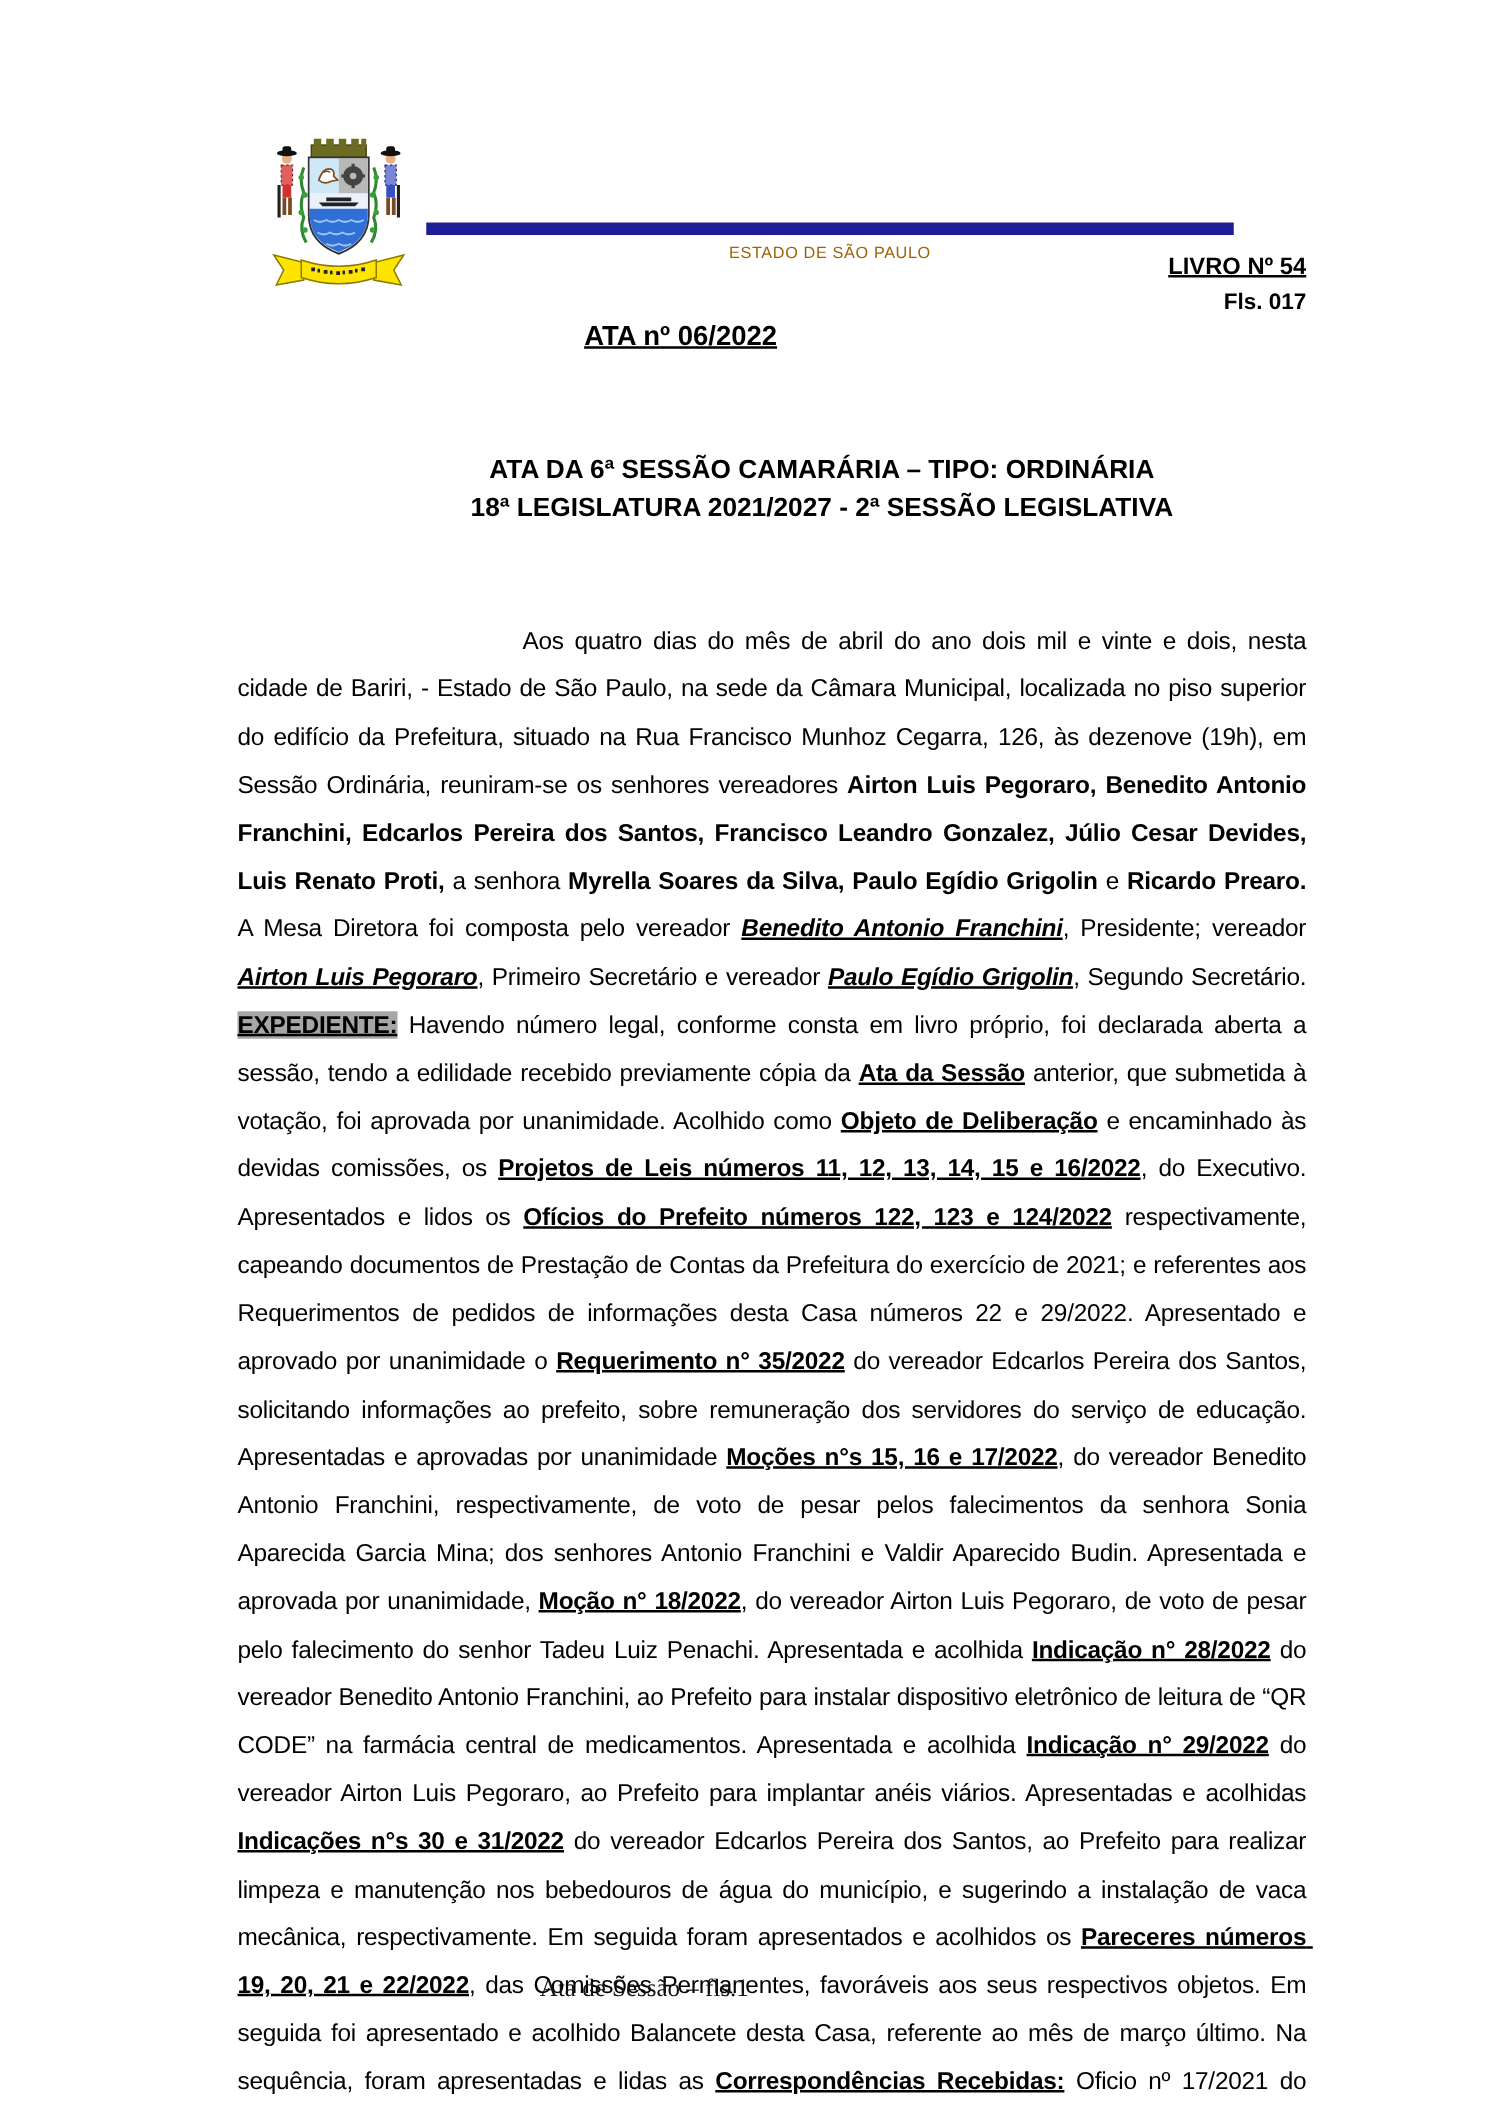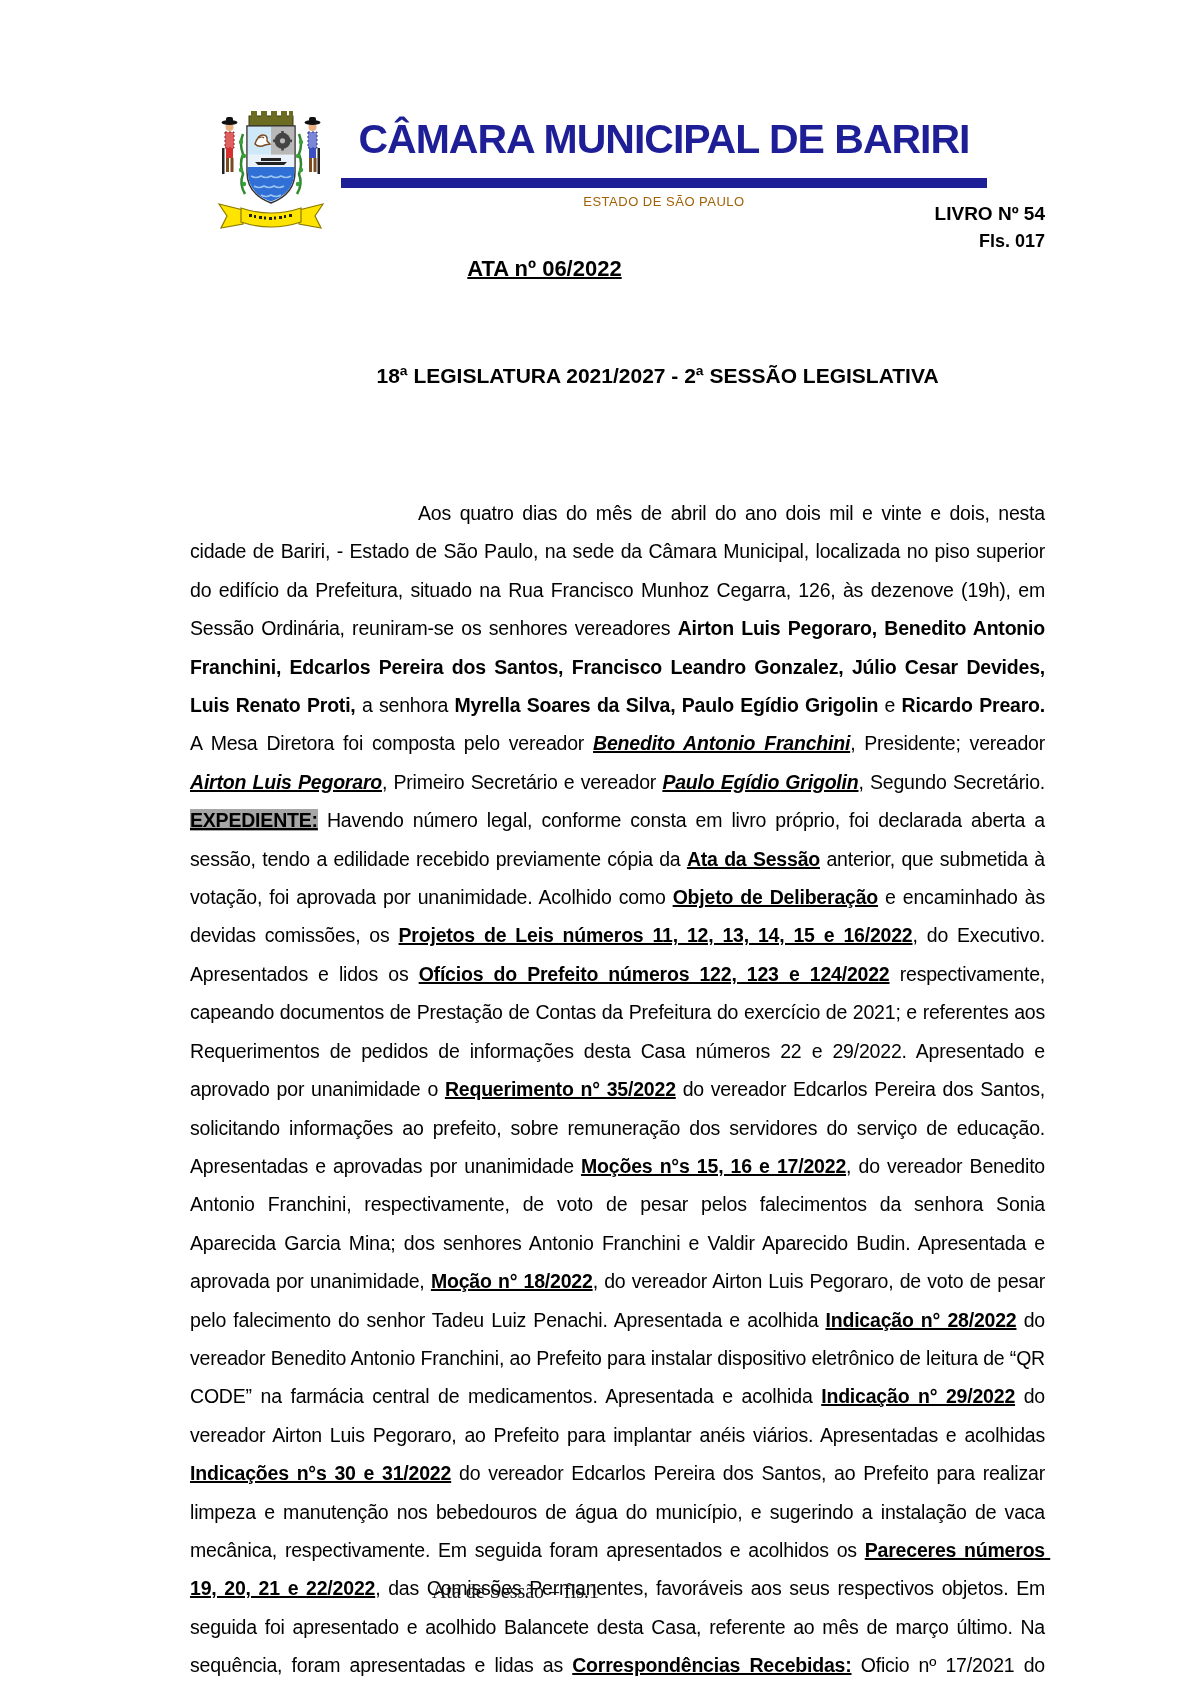--- a/index.html
+++ b/index.html
@@ -23,21 +23,21 @@
   .title-bar{
     position:absolute;left:341px;top:178px;width:646px;height:10px;
     background:var(--brand-navy,#1e1e96);
   }
   .org-subtitle{
     position:absolute;left:341px;top:194px;width:646px;
     text-align:center;font-size:13px;letter-spacing:.5px;color:#a16207;
   }
   .book-ref{
     position:absolute;right:146px;top:203px;
-    font-size:19px;font-weight:bold;
+    font-size:19px;font-weight:bold;text-decoration:underline;
     text-decoration-thickness:2px;
   }
   .sheet-ref{
     position:absolute;right:146px;top:231px;
     font-size:18px;font-weight:bold;
   }
   .doc-title{
     position:absolute;left:190px;top:256px;width:709px;
     text-align:center;font-size:22px;font-weight:bold;
     text-decoration:underline;text-decoration-thickness:2px;
@@ -153,28 +153,28 @@
           <rect x="51" y="112.5" width="2" height="3"></rect>
         <rect x="56" y="113" width="3" height="3"></rect>
           <rect x="61" y="112.5" width="2" height="3"></rect>
         <rect x="66" y="112" width="3" height="3"></rect>
           <rect x="71" y="111" width="2" height="3"></rect>
         <rect x="76" y="110" width="3" height="3"></rect>
       </g>
     </svg>
   </div>
 
-  <div class="org-title">CÂMARA MUNICIPAL DE BARIRI</div>
   <div class="title-bar"></div>
   <div class="org-subtitle">ESTADO DE SÃO PAULO</div>
   <div class="book-ref">LIVRO Nº 54</div>
   <div class="sheet-ref">Fls. 017</div>
 
   <div class="doc-title">ATA nº 06/2022</div>
   <div class="session-block">
+    <div>ATA DA 6ª SESSÃO CAMARÁRIA – TIPO: ORDINÁRIA</div>
     <div>18ª LEGISLATURA 2021/2027 - 2ª SESSÃO LEGISLATIVA</div>
   </div>
 
   <div class="body-text"><span class="run normal">Aos quatro dias do mês de abril do ano dois mil e vinte e dois, nesta cidade de Bariri, - Estado de São Paulo, na sede da Câmara Municipal, localizada no piso superior do edifício da Prefeitura, situado na Rua Francisco Munhoz Cegarra, 126, às dezenove (19h), em Sessão Ordinária, reuniram-se os senhores vereadores </span><span class="run bold">Airton Luis Pegoraro, Benedito Antonio Franchini, Edcarlos Pereira dos Santos, Francisco Leandro Gonzalez, Júlio Cesar Devides, Luis Renato Proti,</span><span class="run normal"> a senhora </span><span class="run bold">Myrella Soares da Silva, Paulo Egídio Grigolin</span><span class="run normal"> e </span><span class="run bold">Ricardo Prearo.</span><span class="run normal"> A Mesa Diretora foi composta pelo vereador </span><span class="run bold-italic-underline">Benedito Antonio Franchini</span><span class="run normal">, Presidente; vereador </span><span class="run bold-italic-underline">Airton Luis Pegoraro</span><span class="run normal">, Primeiro Secretário e vereador </span><span class="run bold-italic-underline">Paulo Egídio Grigolin</span><span class="run normal">, Segundo Secretário. </span><span class="run highlight">EXPEDIENTE:</span><span class="run normal"> Havendo número legal, conforme consta em livro próprio, foi declarada aberta a sessão, tendo a edilidade recebido previamente cópia da </span><span class="run bold-underline">Ata da Sessão</span><span class="run normal"> anterior, que submetida à votação, foi aprovada por unanimidade. Acolhido como </span><span class="run bold-underline">Objeto de Deliberação</span><span class="run normal"> e encaminhado às devidas comissões, os </span><span class="run bold-underline">Projetos de Leis números 11, 12, 13, 14, 15 e 16/2022</span><span class="run normal">, do Executivo. Apresentados e lidos os </span><span class="run bold-underline">Ofícios do Prefeito números 122, 123 e 124/2022</span><span class="run normal"> respectivamente, capeando documentos de Prestação de Contas da Prefeitura do exercício de 2021; e referentes aos Requerimentos de pedidos de informações desta Casa números 22 e 29/2022. Apresentado e aprovado por unanimidade o </span><span class="run bold-underline">Requerimento n° 35/2022</span><span class="run normal"> do vereador Edcarlos Pereira dos Santos, solicitando informações ao prefeito, sobre remuneração dos servidores do serviço de educação. Apresentadas e aprovadas por unanimidade </span><span class="run bold-underline">Moções n°s 15, 16 e 17/2022</span><span class="run normal">, do vereador Benedito Antonio Franchini, respectivamente, de voto de pesar pelos falecimentos da senhora Sonia Aparecida Garcia Mina; dos senhores Antonio Franchini e Valdir Aparecido Budin. Apresentada e aprovada por unanimidade, </span><span class="run bold-underline">Moção n° 18/2022</span><span class="run normal">, do vereador Airton Luis Pegoraro, de voto de pesar pelo falecimento do senhor Tadeu Luiz Penachi. Apresentada e acolhida </span><span class="run bold-underline">Indicação n° 28/2022</span><span class="run normal"> do vereador Benedito Antonio Franchini, ao Prefeito para instalar dispositivo eletrônico de leitura de “QR CODE” na farmácia central de medicamentos. Apresentada e acolhida </span><span class="run bold-underline">Indicação n° 29/2022</span><span class="run normal"> do vereador Airton Luis Pegoraro, ao Prefeito para implantar anéis viários. Apresentadas e acolhidas </span><span class="run bold-underline">Indicações n°s 30 e 31/2022</span><span class="run normal"> do vereador Edcarlos Pereira dos Santos, ao Prefeito para realizar limpeza e manutenção nos bebedouros de água do município, e sugerindo a instalação de vaca mecânica, respectivamente. Em seguida foram apresentados e acolhidos os </span><span class="run bold-underline">Pareceres números 19, 20, 21 e 22/2022</span><span class="run normal">, das Comissões Permanentes, favoráveis aos seus respectivos objetos. Em seguida foi apresentado e acolhido Balancete desta Casa, referente ao mês de março último. Na sequência, foram apresentadas e lidas as </span><span class="run bold-underline">Correspondências Recebidas:</span><span class="run normal"> Oficio nº 17/2021 do Serviço de Água e Esgoto de Bariri; Convites do Setor de Esportes e do Serviço de Saúde da Prefeitura; Copias de Atas do Conselho Municipal do Turismo de Bariri; Oficio do Conselho Tutelar de Bariri; Oficio do Serviço de Educação, Cultura e Esporte da Prefeitura; Carta com nota de esclarecimentos sobre a Merenda Escolar da empresa Sunny Alimentação e Serviços Ltda.</span></div>
 
   <div class="footer">Ata de Sessão – fls.1</div>
 
 </div>
 
 </body></html>

